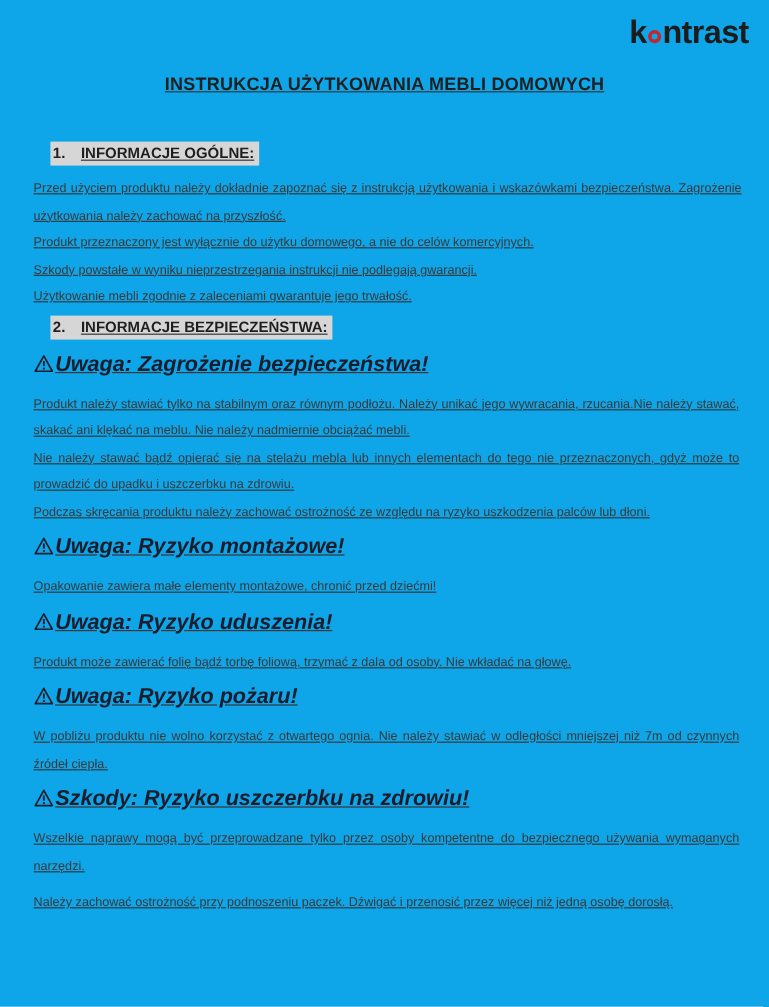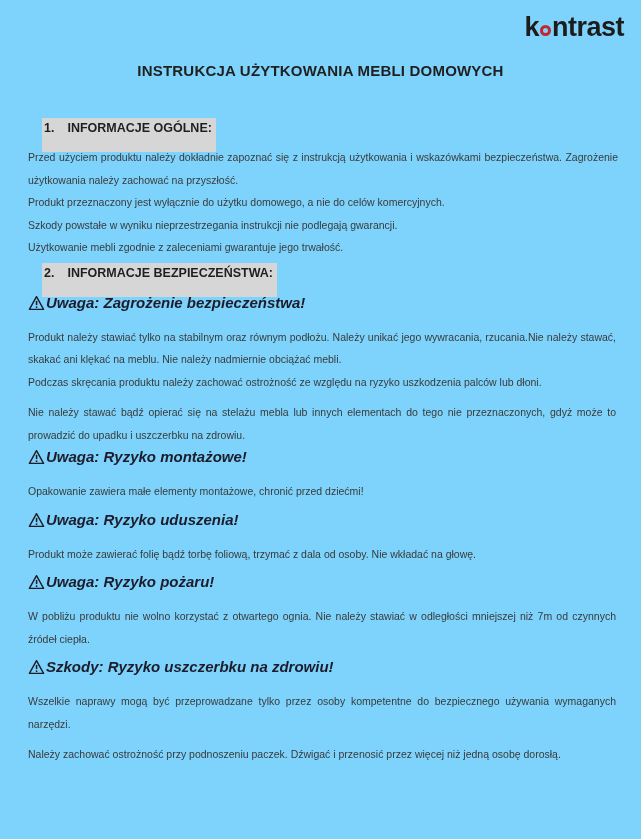--- a/index.html
+++ b/index.html
@@ -2,24 +2,25 @@
 <html><head>
 <meta charset="utf-8">
 <style>
   * { margin: 0; padding: 0; box-sizing: border-box; }
   html, body { background: #e8e8e8; }
   .page {
     position: relative;
     width: 641px;
     height: 839px;
     margin: 0 auto;
-    background: #7dd3fc;
+    background: #0ea5e9;
     font-family: "Liberation Sans", sans-serif;
     color: #383838;
     overflow: hidden;
+    text-decoration: underline;
   }
   
   .logo {
     position: absolute;
     top: 12px;
     right: 17px;
     font-size: 27px;
     font-weight: bold;
     letter-spacing: -0.5px;
     color: #1c1c1c;
@@ -48,40 +49,40 @@
   
   .sec-heading {
     margin: 42px 0 11px 14px;
     font-size: 12.5px;
     font-weight: bold;
     color: #1f1f1f;
   }
   .sec-heading.second { margin-top: 7px; }
   .sec-highlight {
     background: #d6d6d6;
-    padding: 3px 4px 17px 2px;
+    padding: 3px 4px 3px 2px;
   }
   .sec-num { display: inline-block; margin-right: 13px; }
   
   p.body {
     font-size: 10.5px;
     line-height: 22.5px;
     text-align: justify;
     color: #3a3a3a;
     margin: 0;
   }
   .s1-paras p.body { margin: 0; }
   .warn-block p.body { margin: 0 2px 8px 0; }
   .warn-block p.body.tight { margin-bottom: 0; }
   
   .warn-title {
     display: flex;
     align-items: center;
     margin: 2px 0 14px 0;
-    font-size: 15px;
+    font-size: 18px;
     font-weight: bold;
     font-style: italic;
     color: #1c1c2b;
     line-height: 18px;
   }
   .warn-icon {
     display: inline-flex;
     align-items: center;
     margin-right: 1px;
     font-style: normal;
@@ -127,22 +128,22 @@
           <span class="warn-icon">
             <svg width="17" height="16" viewBox="0 0 24 22">
                 <path d="M12 2 L22 20 L2 20 Z" fill="none" stroke="#1c1c2b" stroke-width="2" stroke-linejoin="round"></path>
                 <rect x="11" y="8" width="2.2" height="6" fill="#1c1c2b"></rect>
                 <rect x="11" y="15.8" width="2.2" height="2.2" fill="#1c1c2b"></rect>
               </svg>
           </span>
           <span>Uwaga: Zagrożenie bezpieczeństwa!</span>
         </div>
         <p class="body tight">Produkt należy stawiać tylko na stabilnym oraz równym podłożu. Należy unikać jego wywracania, rzucania.Nie należy stawać, skakać ani klękać na meblu. Nie należy nadmiernie obciążać mebli.</p>
+        <p class="body tight">Nie należy stawać bądź opierać się na stelażu mebla lub innych elementach do tego nie przeznaczonych, gdyż może to prowadzić do upadku i uszczerbku na zdrowiu.</p>
         <p class="body">Podczas skręcania produktu należy zachować ostrożność ze względu na ryzyko uszkodzenia palców lub dłoni.</p>
-        <p class="body tight">Nie należy stawać bądź opierać się na stelażu mebla lub innych elementach do tego nie przeznaczonych, gdyż może to prowadzić do upadku i uszczerbku na zdrowiu.</p>
       </div>
 
 
       <div class="warn-block">
         <div class="warn-title">
           <span class="warn-icon">
             <svg width="17" height="16" viewBox="0 0 24 22">
                 <path d="M12 2 L22 20 L2 20 Z" fill="none" stroke="#1c1c2b" stroke-width="2" stroke-linejoin="round"></path>
                 <rect x="11" y="8" width="2.2" height="6" fill="#1c1c2b"></rect>
                 <rect x="11" y="15.8" width="2.2" height="2.2" fill="#1c1c2b"></rect>

